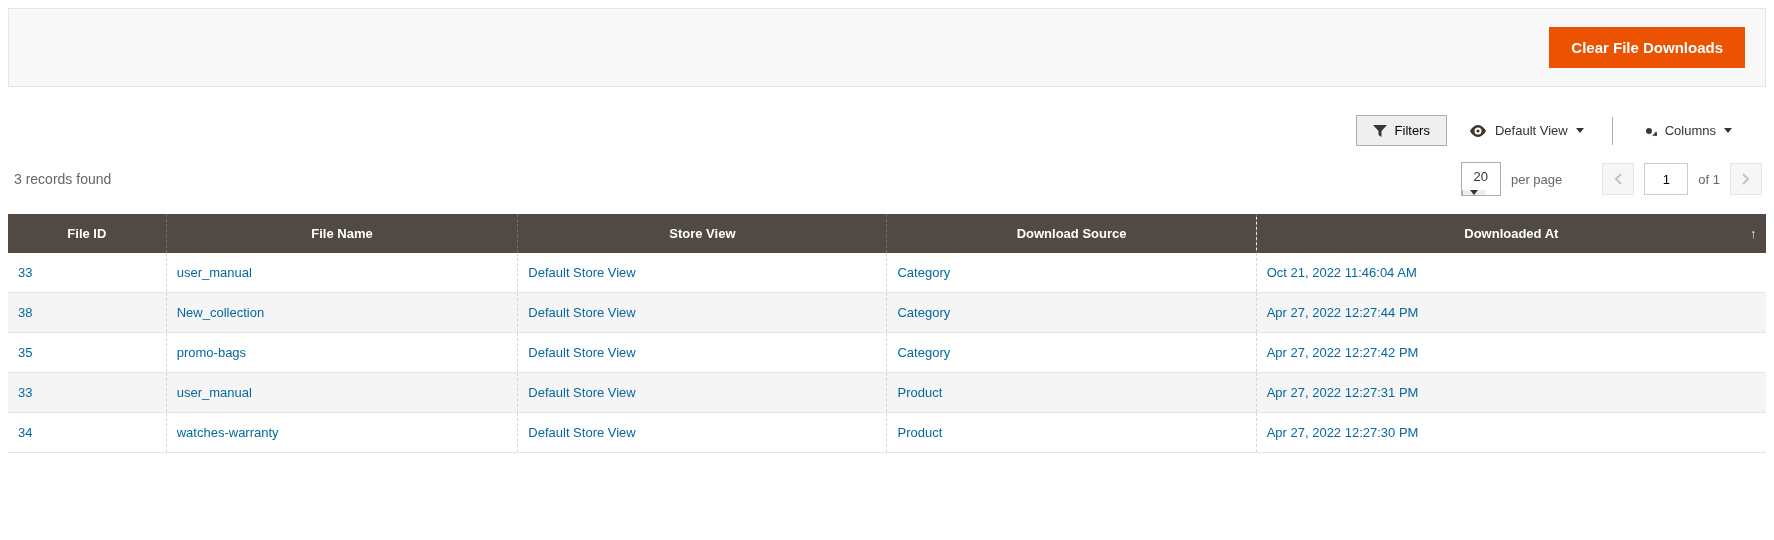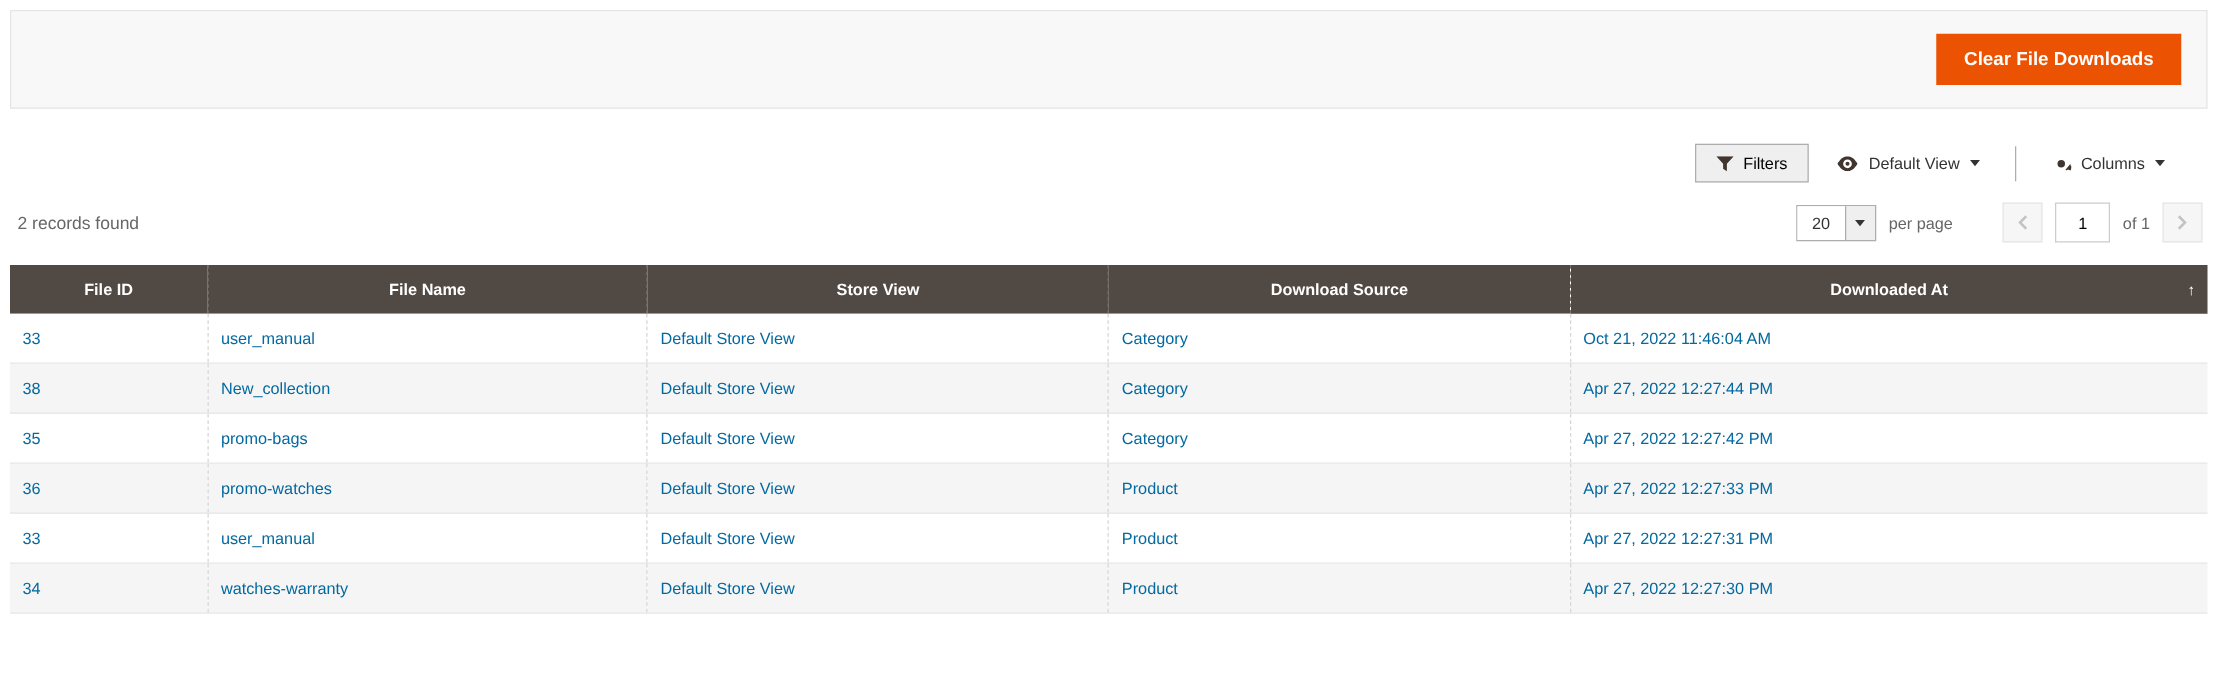--- a/index.html
+++ b/index.html
@@ -77,20 +77,21 @@
     }
     .pager-controls {
       display: flex;
       align-items: center;
       gap: 10px;
     }
     .per-page-select {
       display: flex;
       align-items: stretch;
       border: 1px solid #adadad;
+      flex-direction: column;
     }
     .per-page-value {
       padding: 6px 12px;
       min-width: 34px;
       text-align: left;
       background: #fff;
       font-size: 13px;
     }
     .per-page-toggle {
       background: #efefef;
@@ -208,21 +209,21 @@
       <svg width="16" height="16" viewBox="0 0 16 16">
           <path d="M8 5a3 3 0 1 0 0 6 3 3 0 0 0 0-6zm7.4 3c0 .4 0 .8-.1 1.2l1.7 1.3-1.6 2.8-2-.7c-.6.5-1.3.9-2 .1.1l-.3 2.1H7l-.3-2.1c-.8-.3-1.4-.7-2-1.2l-2 .7L1 10.5l1.7-1.3C2.6 8.8 2.6 8.4 2.6 8s0-.8.1-1.2L1 5.5l1.6-2.8 2 .7c.6-.5 1.3-.9 2-1.2L7 0h2l.3 2.1c.8.3 1.4.7 2 1.2l2-.7L15 5.5l-1.7 1.3c.1.4.1.8.1 1.2z" fill="#41362f"></path>
         </svg>
     </span>
     <span>Columns</span>
     <span class="caret-down"></span>
   </div>
 </div>
 
 <div class="pager-row">
-  <div class="records-found">2 records found</div>
+  <div class="records-found">3 records found</div>
   <div class="pager-controls">
     <div class="per-page-select">
       <div class="per-page-value">20</div>
       <div class="per-page-toggle">
         <span class="caret-down"></span>
       </div>
     </div>
     <span class="per-page-label">per page</span>
 
     <div class="pager-btn disabled">
@@ -278,27 +279,20 @@
         <td>Apr 27, 2022 12:27:44 PM</td>
       </tr>
       <tr>
         <td>35</td>
         <td>promo-bags</td>
         <td>Default Store View</td>
         <td>Category</td>
         <td>Apr 27, 2022 12:27:42 PM</td>
       </tr>
       <tr>
-        <td>36</td>
-        <td>promo-watches</td>
-        <td>Default Store View</td>
-        <td>Product</td>
-        <td>Apr 27, 2022 12:27:33 PM</td>
-      </tr>
-      <tr>
         <td>33</td>
         <td>user_manual</td>
         <td>Default Store View</td>
         <td>Product</td>
         <td>Apr 27, 2022 12:27:31 PM</td>
       </tr>
       <tr>
         <td>34</td>
         <td>watches-warranty</td>
         <td>Default Store View</td>

